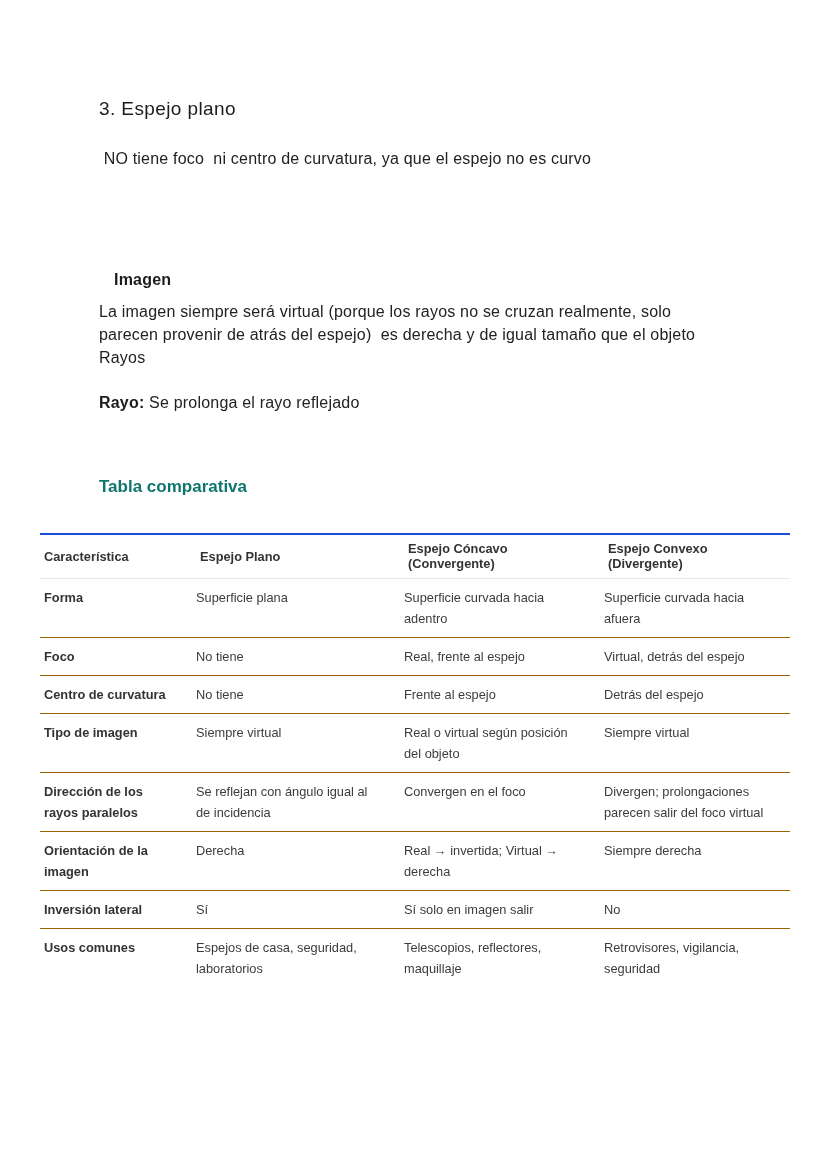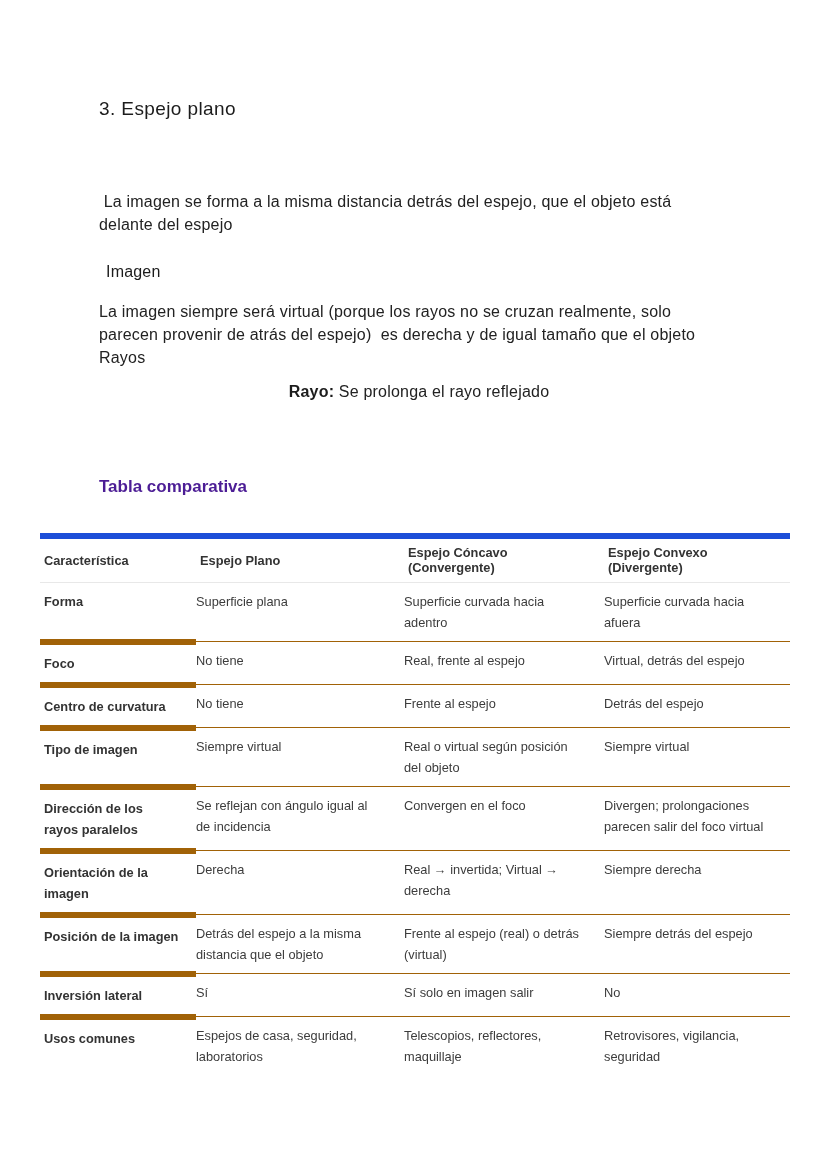--- a/index.html
+++ b/index.html
@@ -29,90 +29,89 @@
     width: 640px;
     font-size: 16px;
     line-height: 23px;
     letter-spacing: 0.2px;
     color: #222222;
     white-space: pre-wrap;
   }
   .p1 { top: 147px; }
   .p2 { top: 190px; }
   .p3 { top: 300px; }
-  .p4 { top: 380px; text-align: center; }
+  .p4 { top: 391px; }
   .lead-bold {
     position: absolute;
     left: 99px;
     top: 256px;
-    margin: 7px;
+    margin: 15px;
     font-size: 16px;
-    font-weight: normal;
+    font-weight: bold;
     letter-spacing: 0.2px;
     color: #1c1c1c;
   }
   .p4 strong { font-weight: bold; color: #1c1c1c; }
   
   .table-title {
     position: absolute;
     left: 99px;
     top: 477px;
     margin: 0;
     font-size: 17px;
     font-weight: bold;
-    color: #4c1d95;
+    color: #0f766e;
   }
   table.cmp {
     position: absolute;
     left: 40px;
     top: 533px;
     width: 750px;
     border-collapse: collapse;
     table-layout: fixed;
     font-size: 12.8px;
     color: #3c3c3c;
   }
   table.cmp thead th {
     text-align: left;
     font-weight: bold;
     color: #333333;
     padding: 6px 16px 7px 4px;
-    border-top: 6px solid #1d4ed8;
+    border-top: 2px solid #1d4ed8;
     border-bottom: 1px solid #e8e8e8;
     line-height: 15px;
     vertical-align: middle;
   }
   table.cmp tbody th {
     text-align: left;
     font-weight: bold;
     color: #333333;
     padding: 8px 16px 8px 4px;
-    border-bottom: 6px solid #a16207;
+    border-bottom: 1px solid #a16207;
     vertical-align: top;
     line-height: 21px;
   }
   table.cmp tbody td {
     padding: 8px 20px 8px 0;
     border-bottom: 1px solid #a16207;
     vertical-align: top;
     line-height: 21px;
   }
   table.cmp tbody tr:last-child th,
   table.cmp tbody tr:last-child td { border-bottom: none; }
 </style>
 </head>
 <body>
 
 <div class="page">
 
   <h1 class="notes-heading">3. Espejo plano</h1>
 
+  <p class="body-para p1"> NO tiene foco  ni centro de curvatura, ya que el espejo no es curvo</p>
 
-  <p class="body-para p2"> La imagen se forma a la misma distancia detrás del espejo, que el objeto está
-delante del espejo</p>
 
   <p class="lead-bold">Imagen</p>
 
   <p class="body-para p3">La imagen siempre será virtual (porque los rayos no se cruzan realmente, solo
 parecen provenir de atrás del espejo)  es derecha y de igual tamaño que el objeto
 Rayos</p>
 
   <p class="body-para p4"><strong>Rayo:</strong><span> Se prolonga el rayo reflejado</span></p>
 
   <h2 class="table-title">Tabla comparativa</h2>
@@ -163,26 +162,20 @@
           <td>Convergen en el foco</td>
           <td>Divergen; prolongaciones parecen salir del foco virtual</td>
         </tr>
         <tr>
           <th>Orientación de la imagen</th>
           <td>Derecha</td>
           <td>Real → invertida; Virtual → derecha</td>
           <td>Siempre derecha</td>
         </tr>
         <tr>
-          <th>Posición de la imagen</th>
-          <td>Detrás del espejo a la misma distancia que el objeto</td>
-          <td>Frente al espejo (real) o detrás (virtual)</td>
-          <td>Siempre detrás del espejo</td>
-        </tr>
-        <tr>
           <th>Inversión lateral</th>
           <td>Sí</td>
           <td>Sí solo en imagen salir</td>
           <td>No</td>
         </tr>
         <tr>
           <th>Usos comunes</th>
           <td>Espejos de casa, seguridad, laboratorios</td>
           <td>Telescopios, reflectores, maquillaje</td>
           <td>Retrovisores, vigilancia, seguridad</td>

